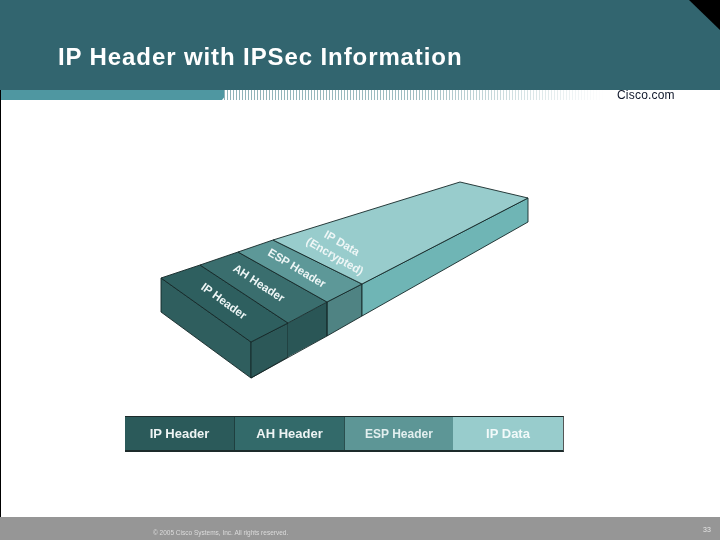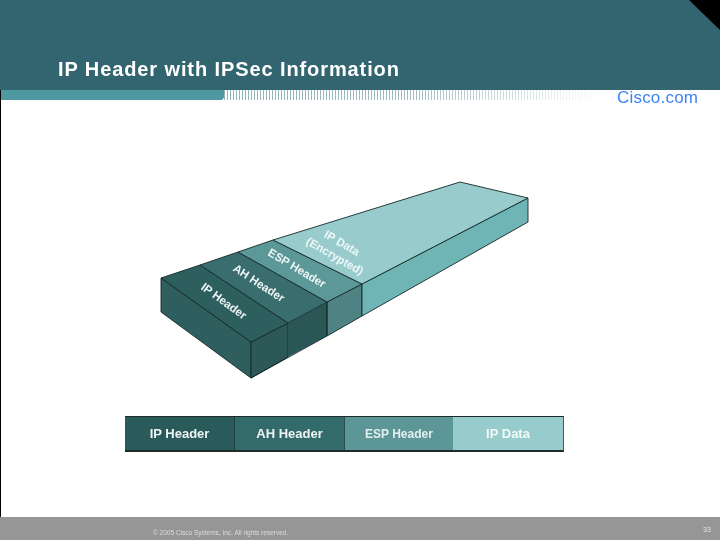--- a/index.html
+++ b/index.html
@@ -1,26 +1,26 @@
 <!DOCTYPE html>
 <html><head>
 <meta charset="utf-8">
 <style>
   html, body { margin: 0; padding: 0; }
   body { width: 720px; height: 540px; position: relative; overflow: hidden; background: #ffffff; font-family: "Liberation Sans", sans-serif; }
   .slide { position: absolute; left: 0; top: 0; width: 720px; height: 540px; background: #ffffff; }
   .header-band { position: absolute; left: 0; top: 0; width: 720px; height: 90px; background: #32656f; }
   .corner-tri { position: absolute; left: 0; top: 0; width: 720px; height: 40px; background: #000; clip-path: polygon(689px 0, 720px 0, 720px 30px); }
-  .title { position: absolute; left: 58px; top: 53px; font-size: 20px; font-weight: bold; color: #ffffff; letter-spacing: 0.9px; white-space: nowrap; line-height: 32px; }
+  .title { position: absolute; left: 58px; top: 41px; font-size: 24px; font-weight: bold; color: #ffffff; letter-spacing: 0.9px; white-space: nowrap; line-height: 32px; }
   .accent-stripe { position: absolute; left: 0; top: 90px; width: 230px; height: 10px; background: #4f97a1; clip-path: polygon(0 0, 230px 0, 222px 10px, 0 10px); }
   .hatch { position: absolute; left: 224px; top: 90px; width: 380px; height: 10px;
            background: repeating-linear-gradient(90deg, #8fb3b8 0 1px, #ffffff 1px 3px); }
   .hatch-fade { position: absolute; left: 224px; top: 90px; width: 380px; height: 10px;
            background: linear-gradient(90deg, rgba(255,255,255,0) 0%, rgba(255,255,255,0.15) 50%, rgba(255,255,255,1) 100%); }
-  .brand { position: absolute; left: 617px; top: 88px; font-size: 17px; color: #3b82f6; letter-spacing: 0.2px; text-align: center; }
+  .brand { position: absolute; left: 617px; top: 88px; font-size: 12px; color: #0f172a; letter-spacing: 0.2px; text-align: center; }
   .left-rule { position: absolute; left: 0; top: 90px; width: 1px; height: 427px; background: #000; }
   .diagram { position: absolute; left: 0; top: 0; width: 720px; height: 540px; }
   .lbl { font-family: "Liberation Sans", sans-serif; font-weight: bold; font-size: 11.5px; fill: #eef6f6; }
   .bar { position: absolute; left: 125px; top: 416px; width: 438px; height: 33px; display: flex; border-top: 1px solid #1d2b2b; border-bottom: 2px solid #1d2b2b; border-right: 1px solid #555; }
   .seg { flex: 0 0 auto; height: 100%; display: flex; align-items: center; justify-content: center; font-size: 13px; font-weight: bold; color: #eef4f4; box-sizing: border-box; }
   .seg-ip  { width: 110px; background: #2b5a5a; border-right: 1px solid #1f3f3f; }
   .seg-ah  { width: 110px; background: #336a6a; border-right: 1px solid #2a4f4f; }
   .seg-esp { width: 108px; background: #5d9696; color: #e2efef; font-size: 12px; }
   .seg-data{ width: 110px; background: #98cccc; color: #f2fafa; }
   .footer { position: absolute; left: 0; top: 517px; width: 720px; height: 23px; background: #969696; }

